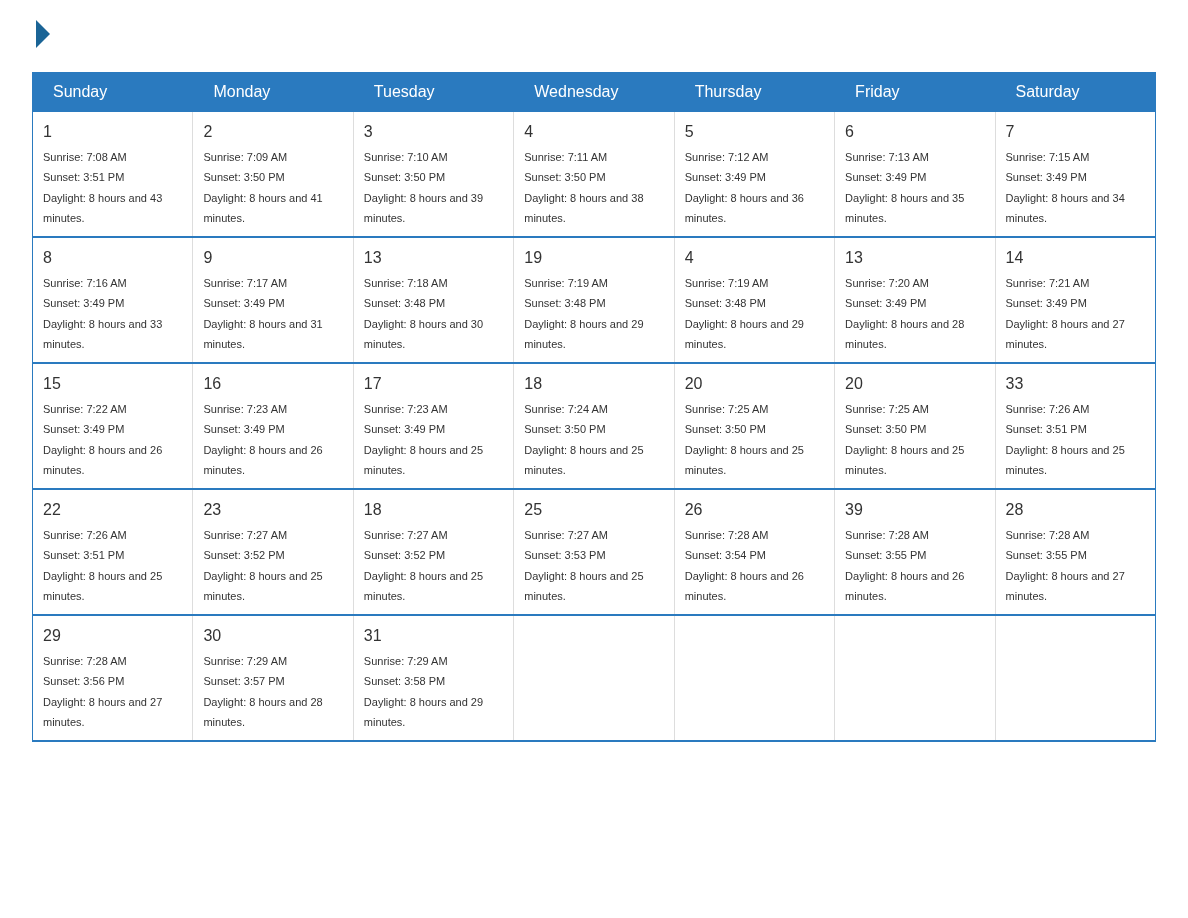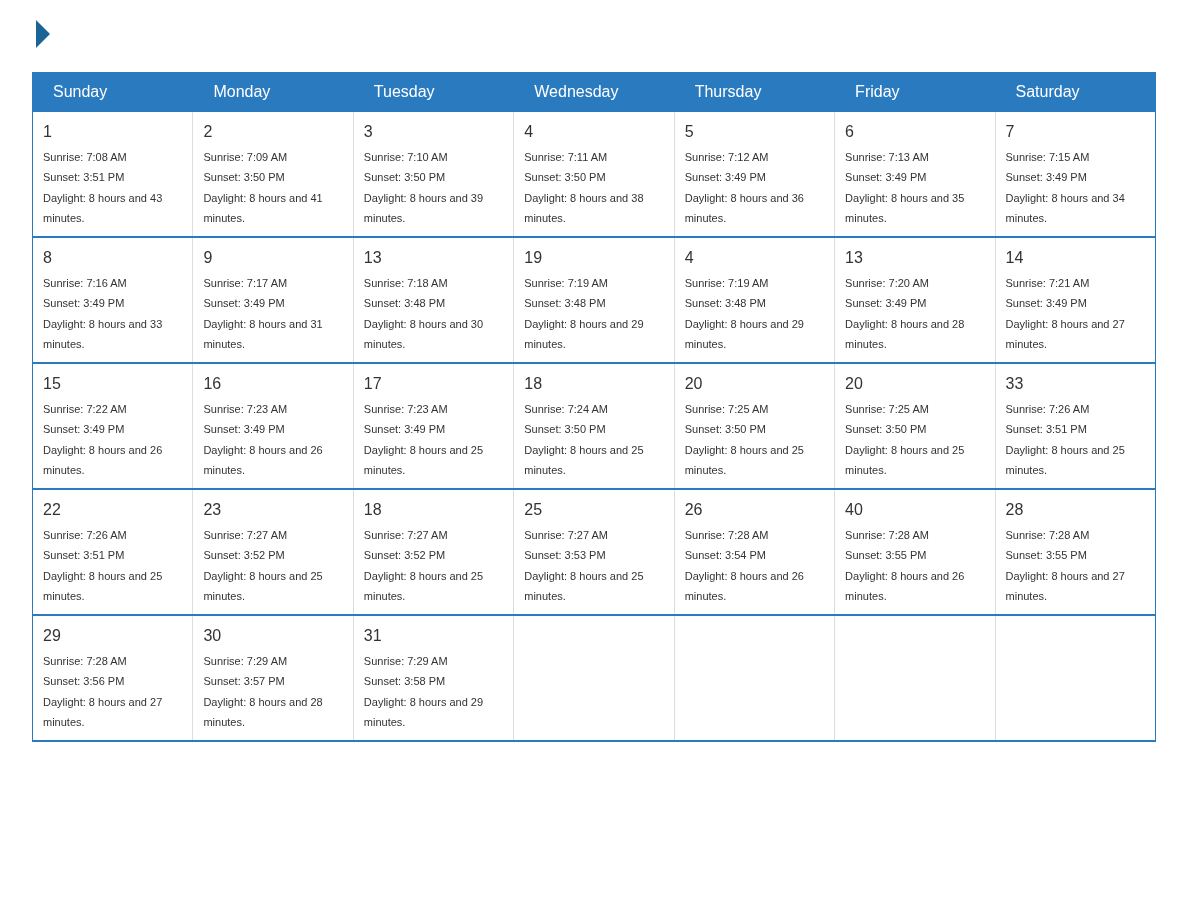--- a/index.html
+++ b/index.html
@@ -166,21 +166,21 @@
         <td><span class="day-num">20</span><span class="day-info">Sunrise: 7:25 AM<br>Sunset: 3:50 PM<br>Daylight: 8 hours and 25 minutes.</span></td>
         <td><span class="day-num">20</span><span class="day-info">Sunrise: 7:25 AM<br>Sunset: 3:50 PM<br>Daylight: 8 hours and 25 minutes.</span></td>
         <td><span class="day-num">33</span><span class="day-info">Sunrise: 7:26 AM<br>Sunset: 3:51 PM<br>Daylight: 8 hours and 25 minutes.</span></td>
       </tr>
       <tr>
         <td><span class="day-num">22</span><span class="day-info">Sunrise: 7:26 AM<br>Sunset: 3:51 PM<br>Daylight: 8 hours and 25 minutes.</span></td>
         <td><span class="day-num">23</span><span class="day-info">Sunrise: 7:27 AM<br>Sunset: 3:52 PM<br>Daylight: 8 hours and 25 minutes.</span></td>
         <td><span class="day-num">18</span><span class="day-info">Sunrise: 7:27 AM<br>Sunset: 3:52 PM<br>Daylight: 8 hours and 25 minutes.</span></td>
         <td><span class="day-num">25</span><span class="day-info">Sunrise: 7:27 AM<br>Sunset: 3:53 PM<br>Daylight: 8 hours and 25 minutes.</span></td>
         <td><span class="day-num">26</span><span class="day-info">Sunrise: 7:28 AM<br>Sunset: 3:54 PM<br>Daylight: 8 hours and 26 minutes.</span></td>
-        <td><span class="day-num">40</span><span class="day-info">Sunrise: 7:28 AM<br>Sunset: 3:55 PM<br>Daylight: 8 hours and 26 minutes.</span></td>
+        <td><span class="day-num">39</span><span class="day-info">Sunrise: 7:28 AM<br>Sunset: 3:55 PM<br>Daylight: 8 hours and 26 minutes.</span></td>
         <td><span class="day-num">28</span><span class="day-info">Sunrise: 7:28 AM<br>Sunset: 3:55 PM<br>Daylight: 8 hours and 27 minutes.</span></td>
       </tr>
       <tr>
         <td><span class="day-num">29</span><span class="day-info">Sunrise: 7:28 AM<br>Sunset: 3:56 PM<br>Daylight: 8 hours and 27 minutes.</span></td>
         <td><span class="day-num">30</span><span class="day-info">Sunrise: 7:29 AM<br>Sunset: 3:57 PM<br>Daylight: 8 hours and 28 minutes.</span></td>
         <td><span class="day-num">31</span><span class="day-info">Sunrise: 7:29 AM<br>Sunset: 3:58 PM<br>Daylight: 8 hours and 29 minutes.</span></td>
         <td class="empty-cell"></td>
         <td class="empty-cell"></td>
         <td class="empty-cell"></td>
         <td class="empty-cell"></td>

